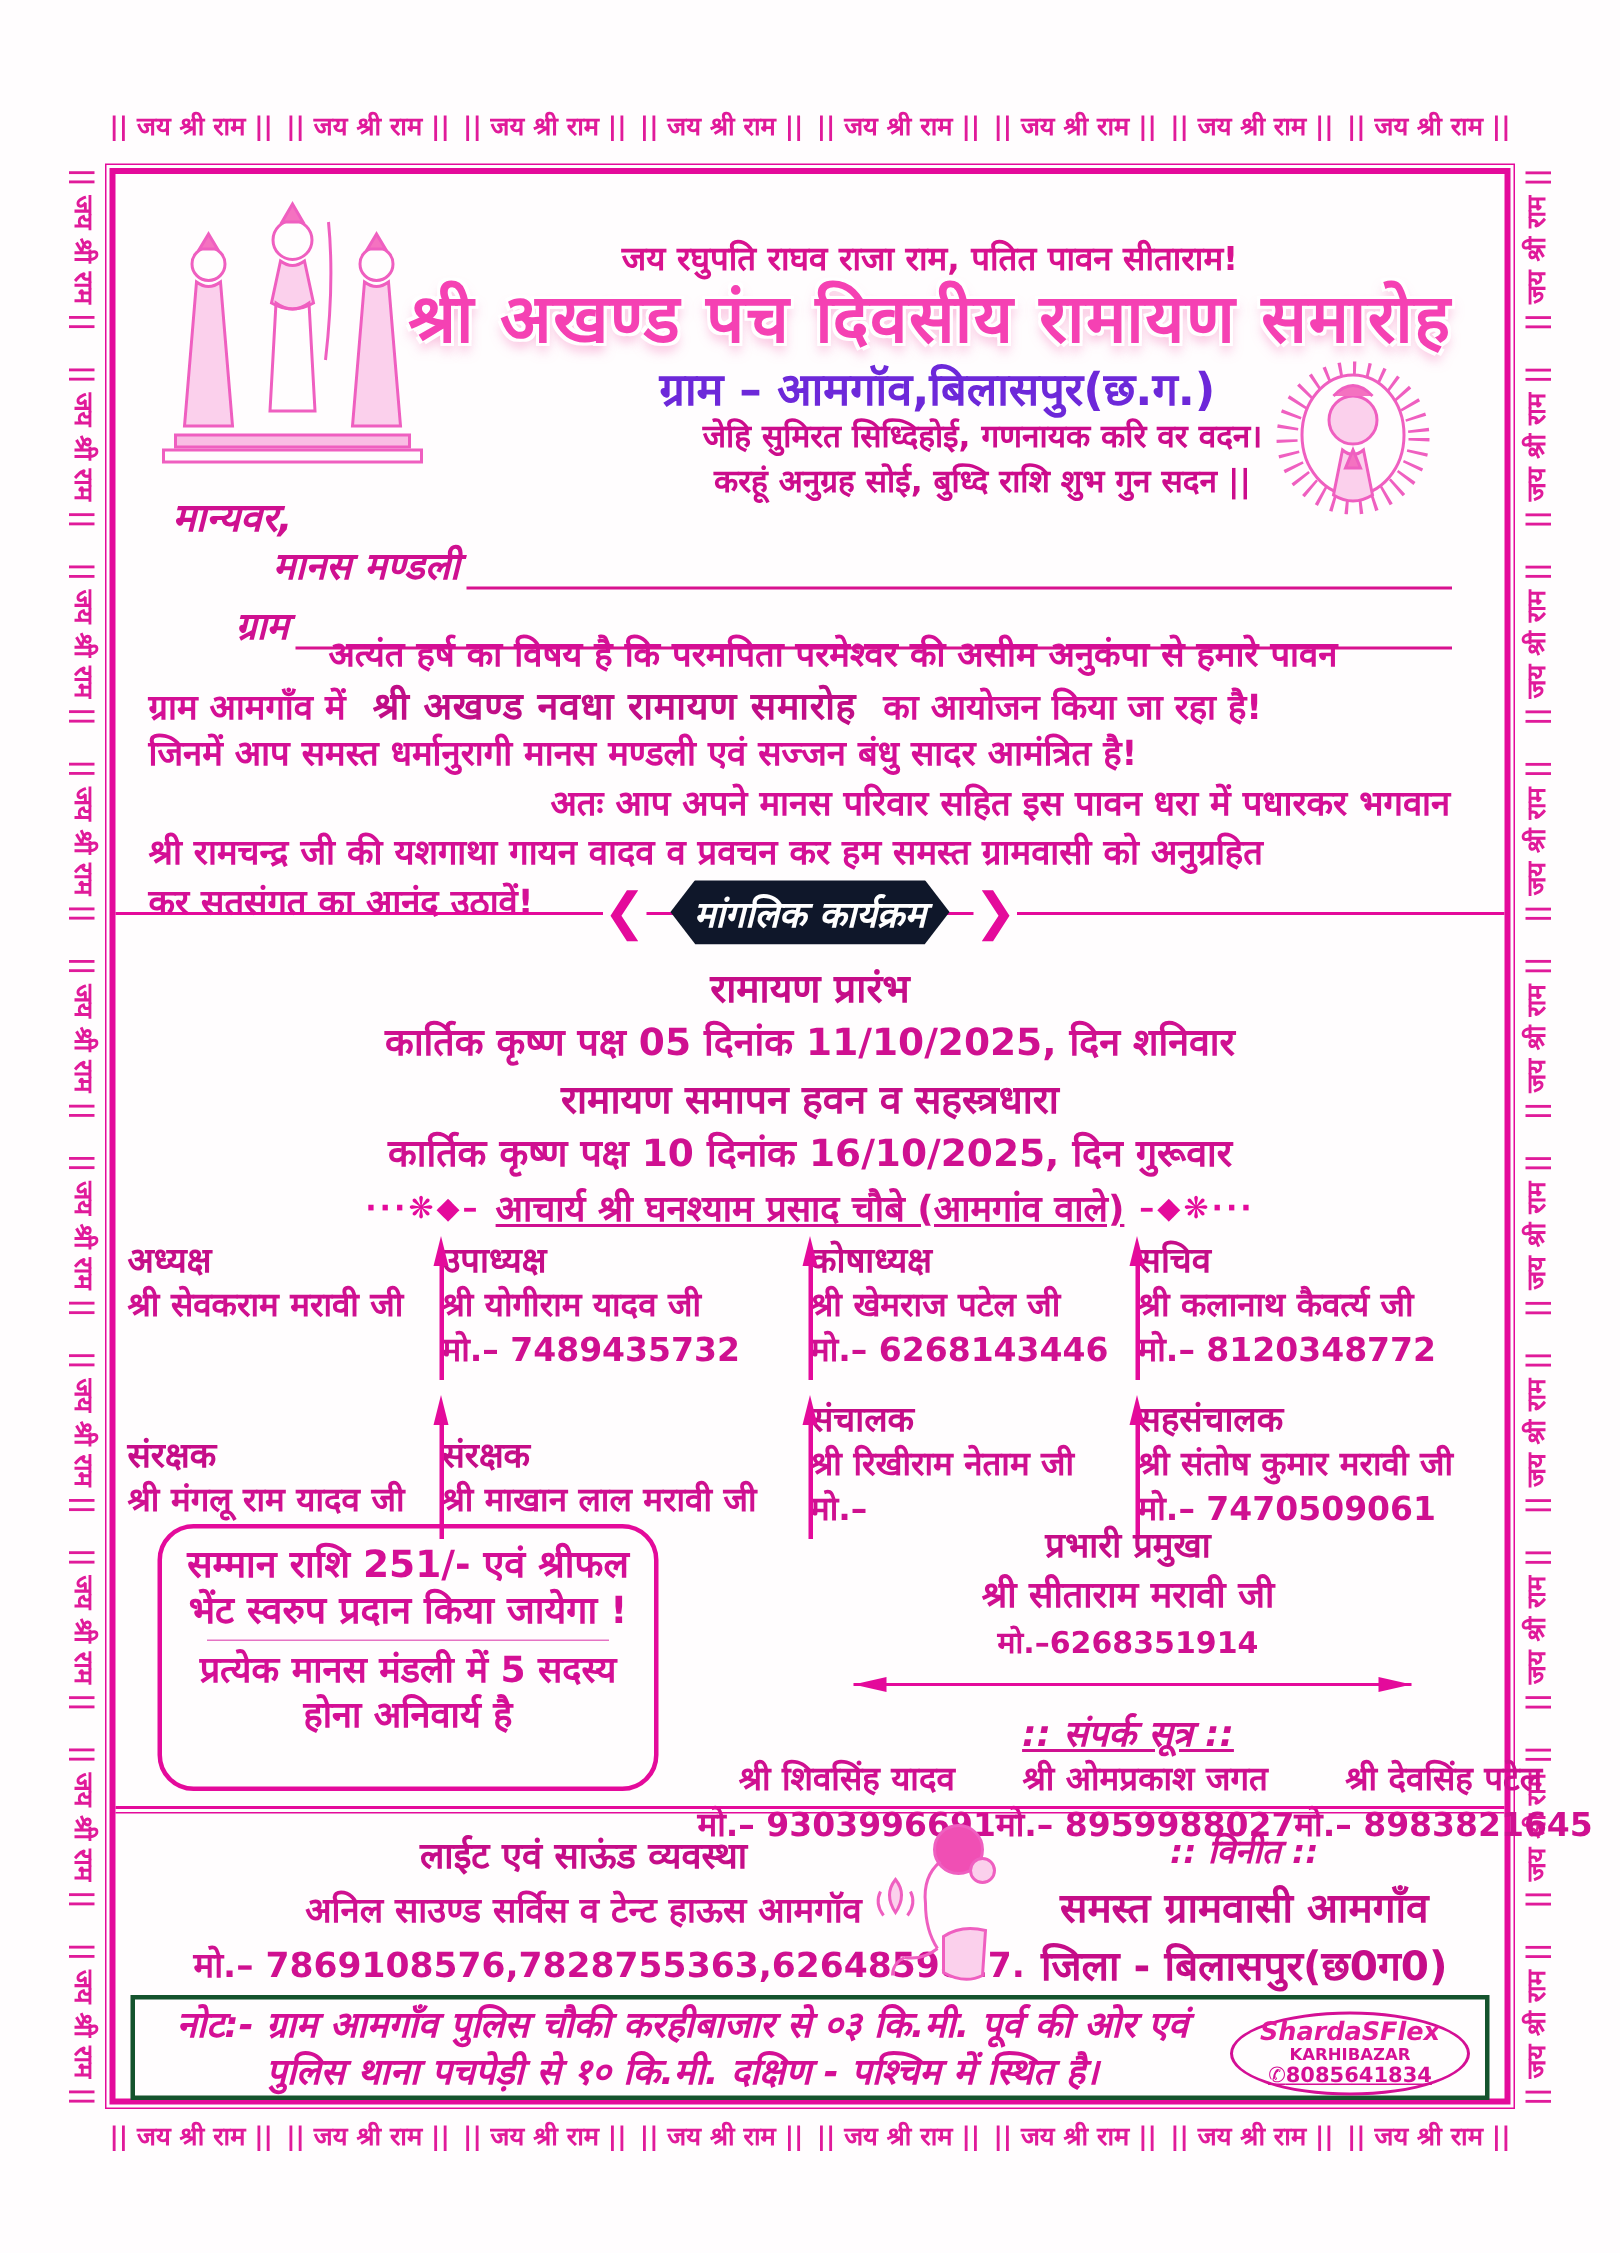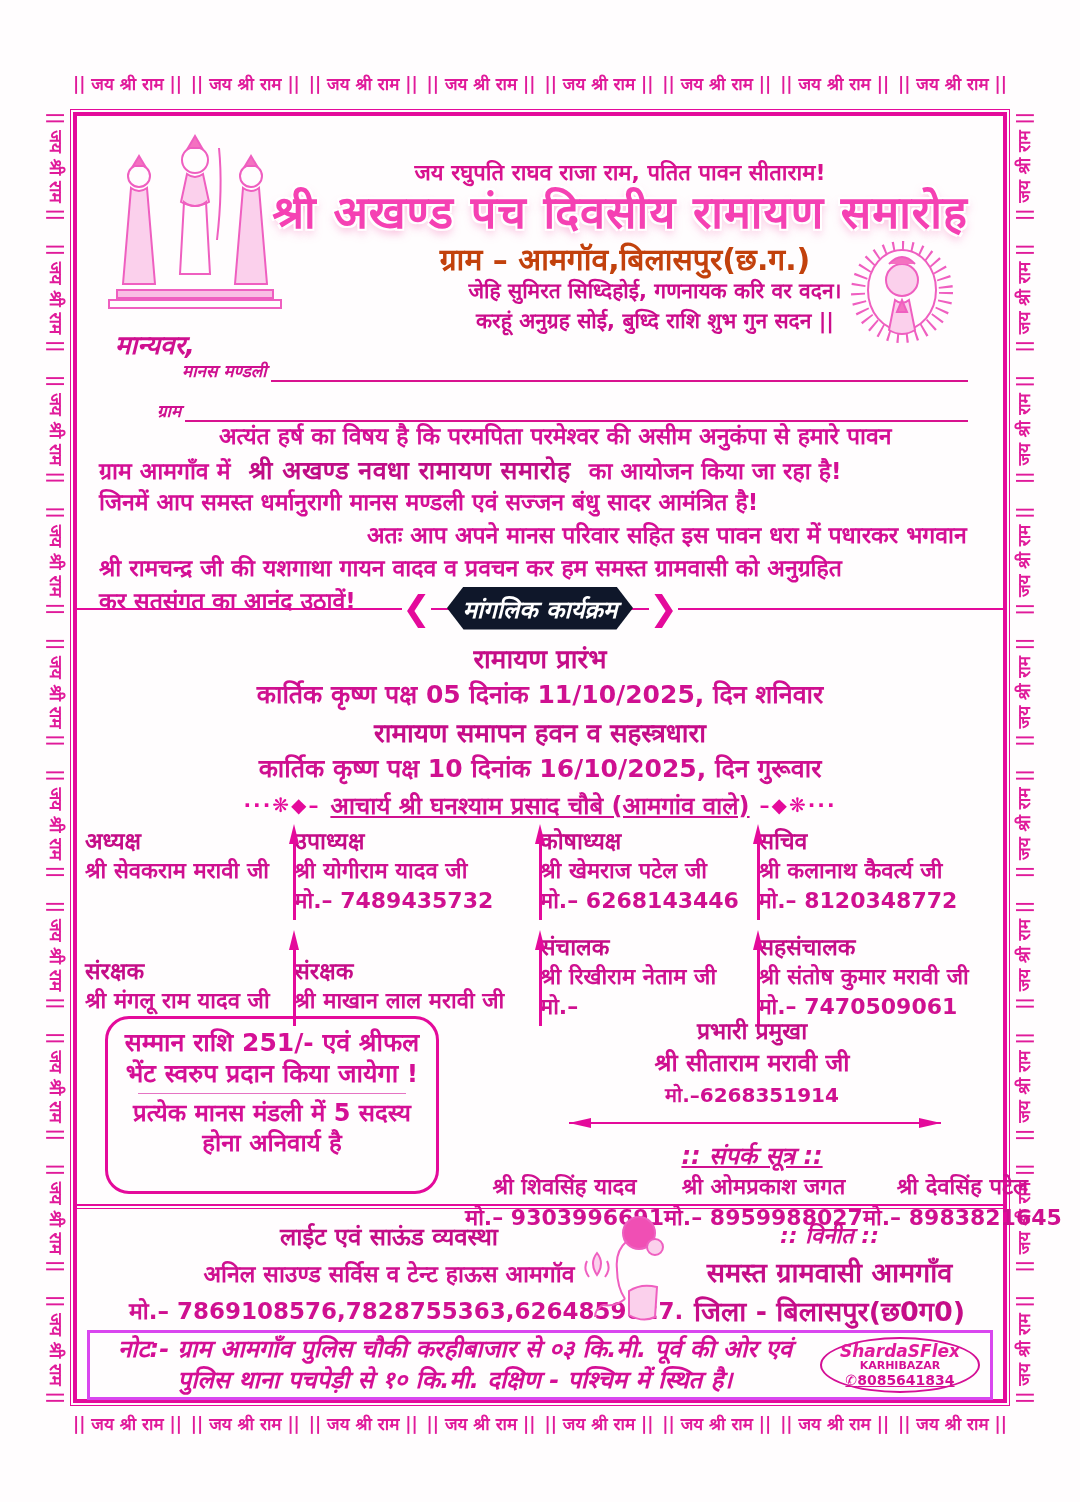--- a/index.html
+++ b/index.html
@@ -33,27 +33,27 @@
   .center { text-align:center; }
   .nowrap { white-space:nowrap; }
   
   .shloka { top:40px; left:200px; right:40px; font-size:22px; color:#d8128f; }
   .main-title {
     top:64px; left:160px; right:0; font-size:45px; letter-spacing:1px;
     color:#f541b3; white-space:nowrap; text-align:center;
     text-shadow:-2px -2px 0 #fff, 2px -2px 0 #fff, -2px 2px 0 #fff, 2px 2px 0 #fff,
                 0 5px 8px rgba(244,114,182,.55);
   }
-  .subtitle { top:122px; left:170px; right:0; font-size:30px; color:#c2410c; }
+  .subtitle { top:122px; left:170px; right:0; font-size:30px; color:#6d28d9; }
   .couplet1 { top:160px; left:230px; right:0; font-size:21px; color:#cc0c8c; }
   .couplet2 { top:190px; left:230px; right:0; font-size:21px; color:#cc0c8c; }
   
   .greeting { top:210px; left:38px; font-size:26px; font-style:italic; }
   .fill-row { display:flex; align-items:flex-end; }
-  .fill-label { font-size:17px; font-style:italic; white-space:nowrap; }
+  .fill-label { font-size:25px; font-style:italic; white-space:nowrap; }
   .fill-line { flex:1; border-bottom:2px solid #d8128f; height:20px; margin-left:4px; }
   .field1 { top:243px; left:105px; right:35px; }
   .field2 { top:283px; left:80px; right:35px; }
   
   .para { top:303px; left:22px; right:18px; font-size:23px; color:#d40f95; }
   .para .pline { height:33px; white-space:nowrap; }
   .para .ind1 { padding-left:120px; }
   .para .ind2 { padding-left:268px; }
   .event-em { font-size:25px; color:#c00d86; letter-spacing:.5px; padding:0 10px; }
   
@@ -114,21 +114,21 @@
   .sound-l1 { font-size:24px; color:#c50d88; line-height:37px; }
   .sound-l2 { font-size:23px; line-height:37px; white-space:nowrap; }
   .sound-l3 { font-size:23px; line-height:37px; white-space:nowrap; }
   .vineet { top:1103px; left:593px; right:14px; text-align:center; }
   .vineet-heading { font-size:22px; font-style:italic; line-height:34px; }
   .vineet-l1 { font-size:27px; color:#c50d88; line-height:39px; white-space:nowrap; }
   .vineet-l2 { font-size:27px; color:#c50d88; line-height:39px; white-space:nowrap; }
   
   .note-box {
     top:1214px; left:10px; right:10px; height:70px;
-    border:3px solid #d946ef; display:flex; align-items:center;
+    border:3px solid #14532d; display:flex; align-items:flex-end;
   }
   .note-text { flex:1; text-align:center; font-style:italic; color:#d40f95; }
   .note-l1 { font-size:24px; line-height:31px; white-space:nowrap; }
   .note-l2 { font-size:24px; line-height:31px; white-space:nowrap; }
   .printer-logo {
     width:160px; height:56px; border:2px solid #d40f95; border-radius:50%;
     text-align:center; margin-right:10px; flex-shrink:0; padding-top:4px;
   }
   .logo-name { font-size:17px; font-style:italic; color:#e01a9a; line-height:16px; }
   .logo-place { font-size:11px; color:#d40f95; line-height:13px; }

